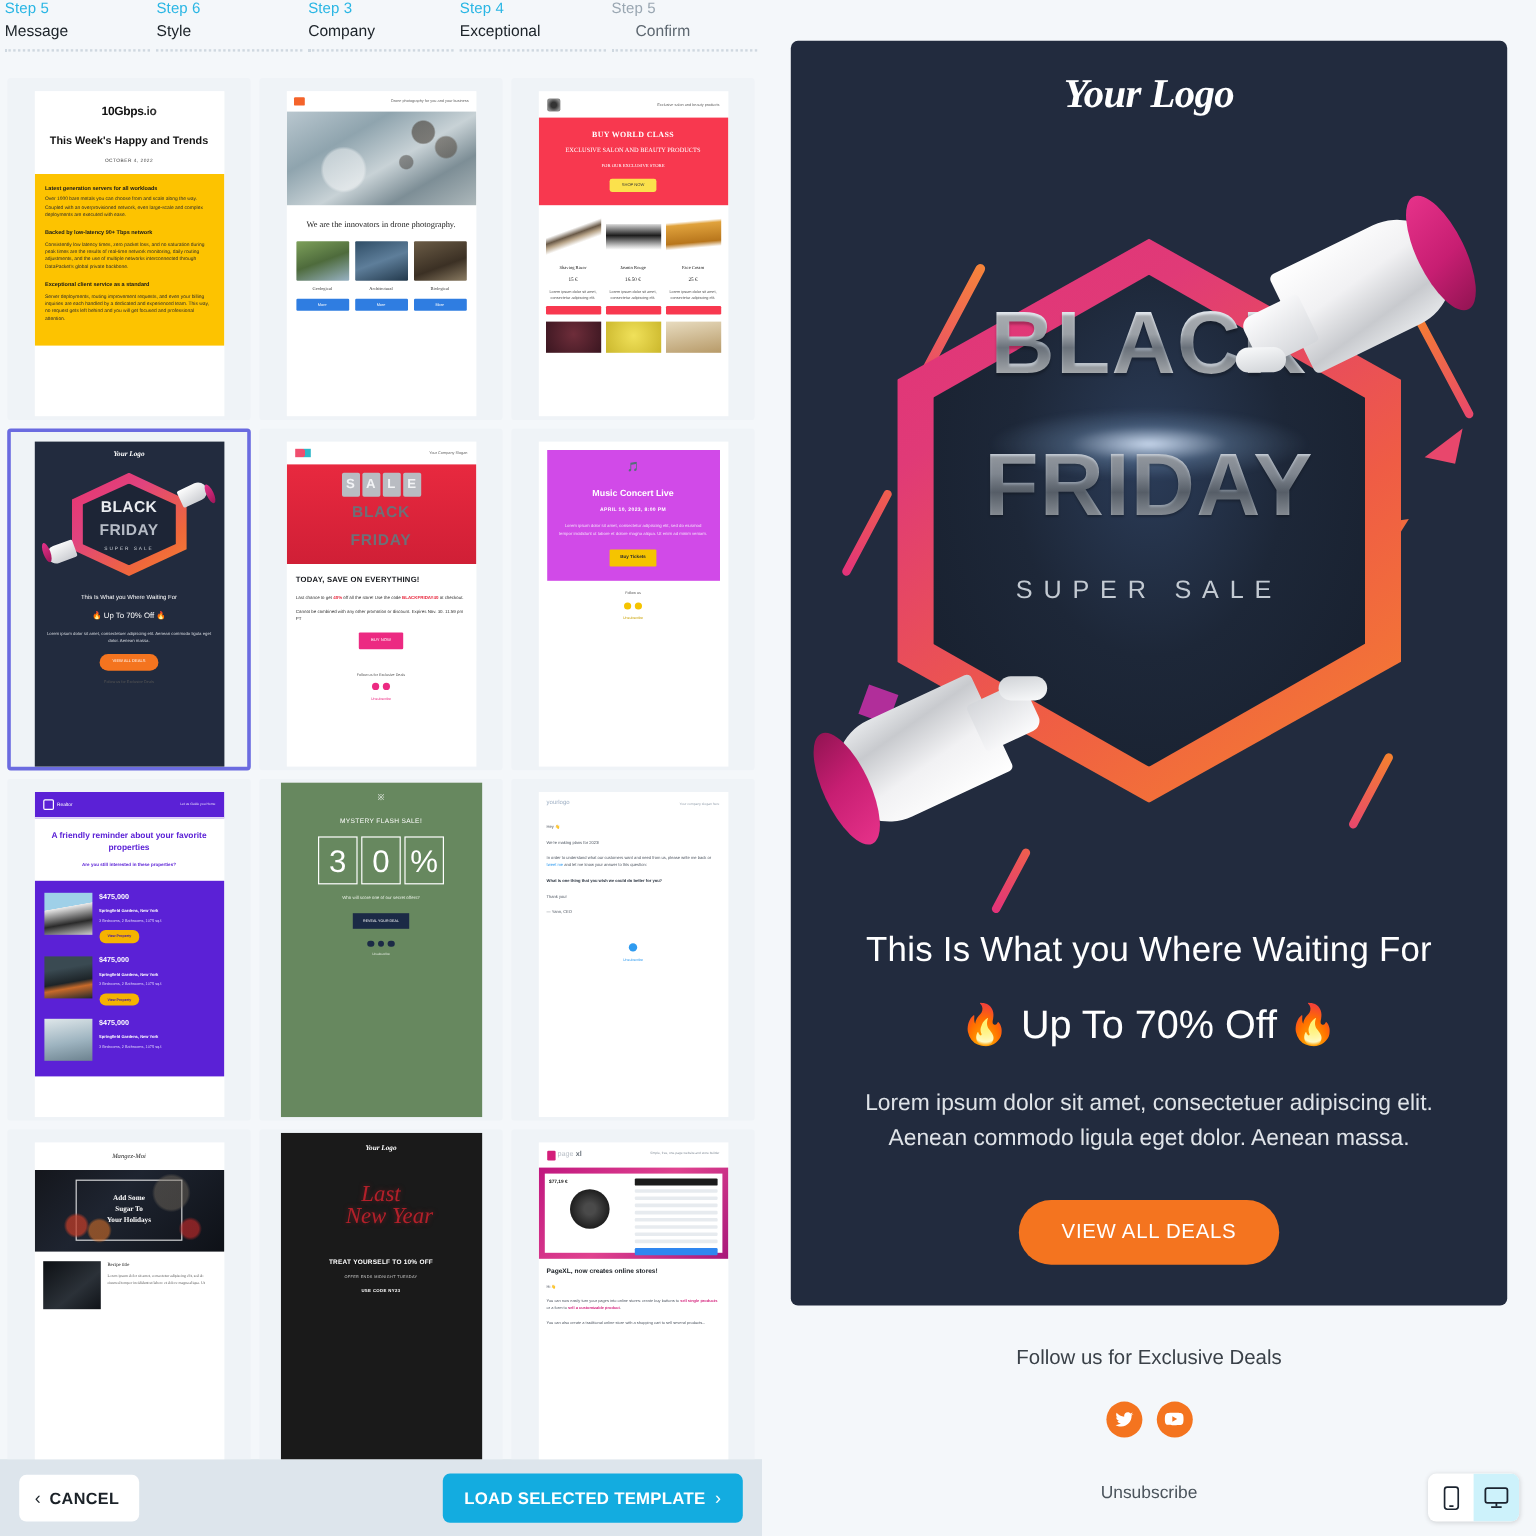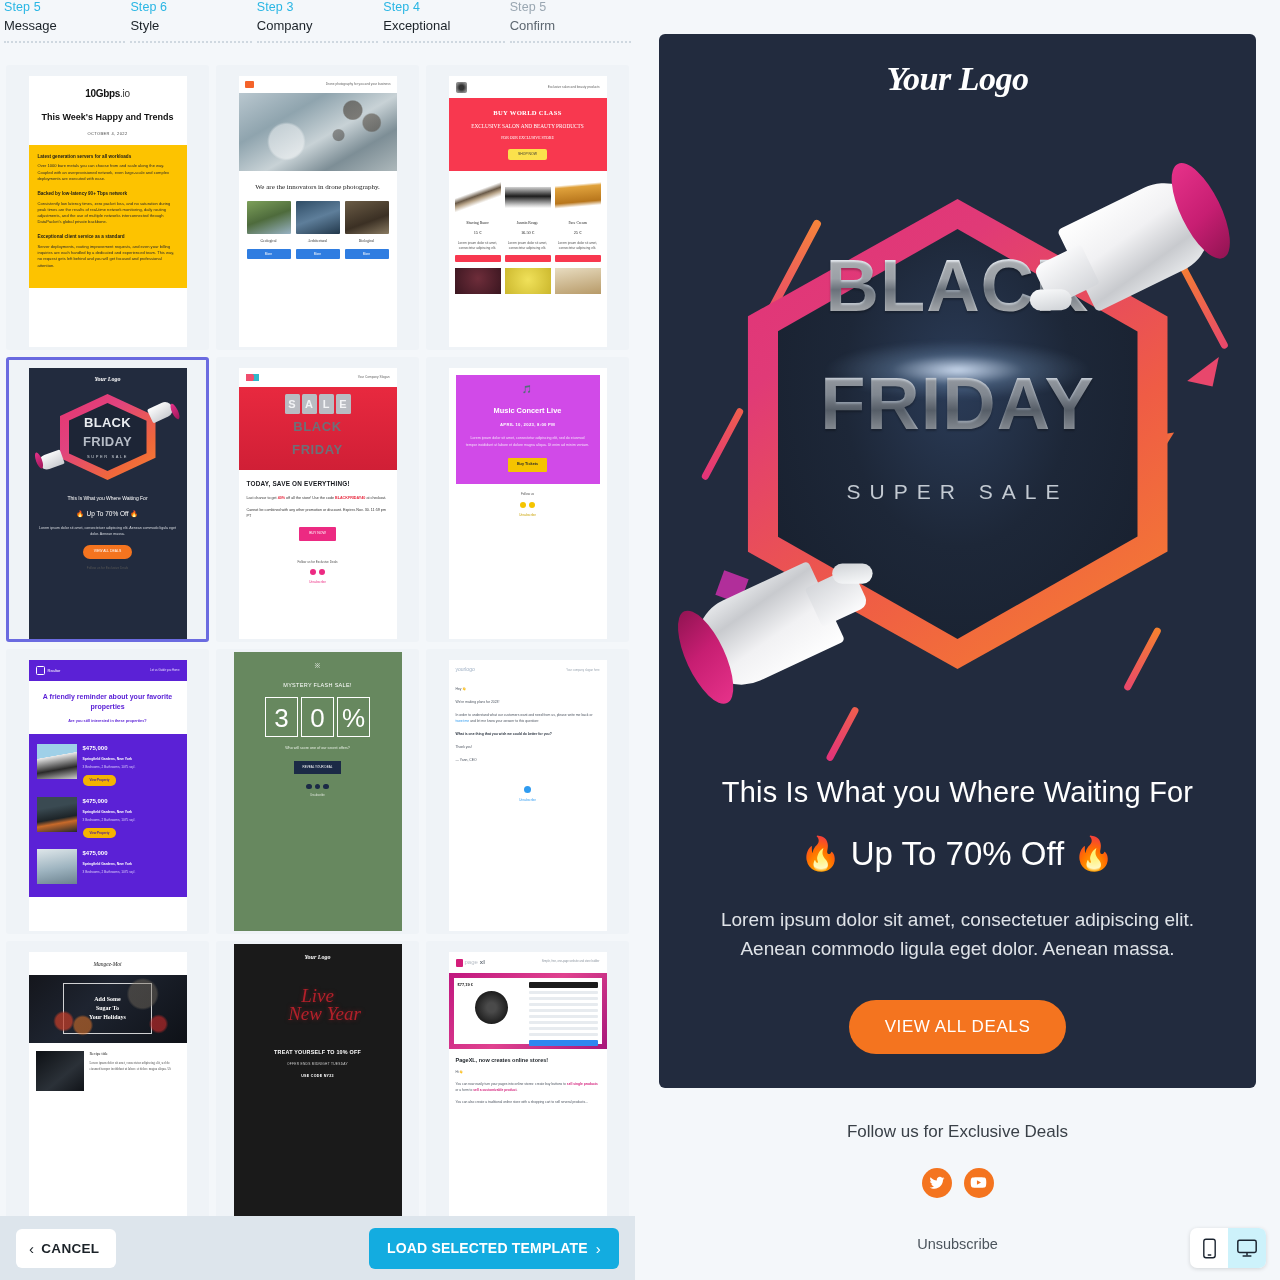--- a/index.html
+++ b/index.html
@@ -41,21 +41,21 @@
     font-size: 12.5px;
     color: #2ab6e4;
     margin-bottom: 4px;
     letter-spacing: .1px;
   }
   .step.inactive .step-num { color: #9aa7b2; }
   .step-label {
     font-size: 13px;
     color: #1b2228;
   }
-  .step.inactive .step-label { color: #5d6770; }
+  .step.inactive .step-label { color: #5d6770; margin-left: 20px; }
 
   .templates-scroll {
     margin-top: 22px;
     flex: 1;
     overflow: hidden;
     padding: 0 6px;
   }
   .tpl-grid {
     display: grid;
     grid-template-columns: repeat(3, 1fr);
@@ -85,21 +85,21 @@
     width: 158px;
     background: #fff;
     font-size: 4px;
     line-height: 1.5;
     overflow: hidden;
   }
 
   
   .t1-head { background:#fff; text-align:center; padding:10px 6px 8px; }
   .t1-logo { font-size:10px; font-weight:bold; color:#111; letter-spacing:-.3px;}
-  .t1-logo span { font-weight:400; color:#333;}
+  .t1-logo span { font-weight:700; color:#333;}
   .t1-h { font-size:9px; font-weight:bold; color:#111; margin-top:10px; }
   .t1-d { font-size:4px; color:#444; margin-top:6px; letter-spacing:.4px;}
   .t1-body { background:#fdc300; padding:9px 9px 10px; }
   .t1-sh { font-size:4.6px; font-weight:bold; color:#1a1a1a; margin-bottom:3px;}
   .t1-p { font-size:4.1px; color:#2b2b2b; margin-bottom:9px;}
 
   
   .t2-bar { display:flex; justify-content:space-between; align-items:center; padding:5px 6px; background:#fff;}
   .t2-mark { width:9px; height:7px; background:#f4632a; border-radius:1px;}
   .t2-tag { font-size:3.2px; color:#666;}
@@ -713,21 +713,21 @@
           </div>
       </div>
 
       <div class="tpl-card">
         <div class="tpl-inner" style="padding:0">
             <div class="mini" style="background:transparent;width:168px">
           <div class="t11">
             <div class="t11-lg">Your Logo</div>
             <div class="t11-art">
               <div class="t11-hy">
-                <span>Live</span><br>
+                <span>Last</span><br>
                 <span style="margin-left:14px;display:inline-block">New Year</span>
               </div>
             </div>
             <div class="t11-h">TREAT YOURSELF TO 10% OFF</div>
             <div class="t11-s">OFFER ENDS MIDNIGHT TUESDAY</div>
             <div class="t11-c">USE CODE NY23</div>
           </div>
         </div>
           </div>
       </div>

